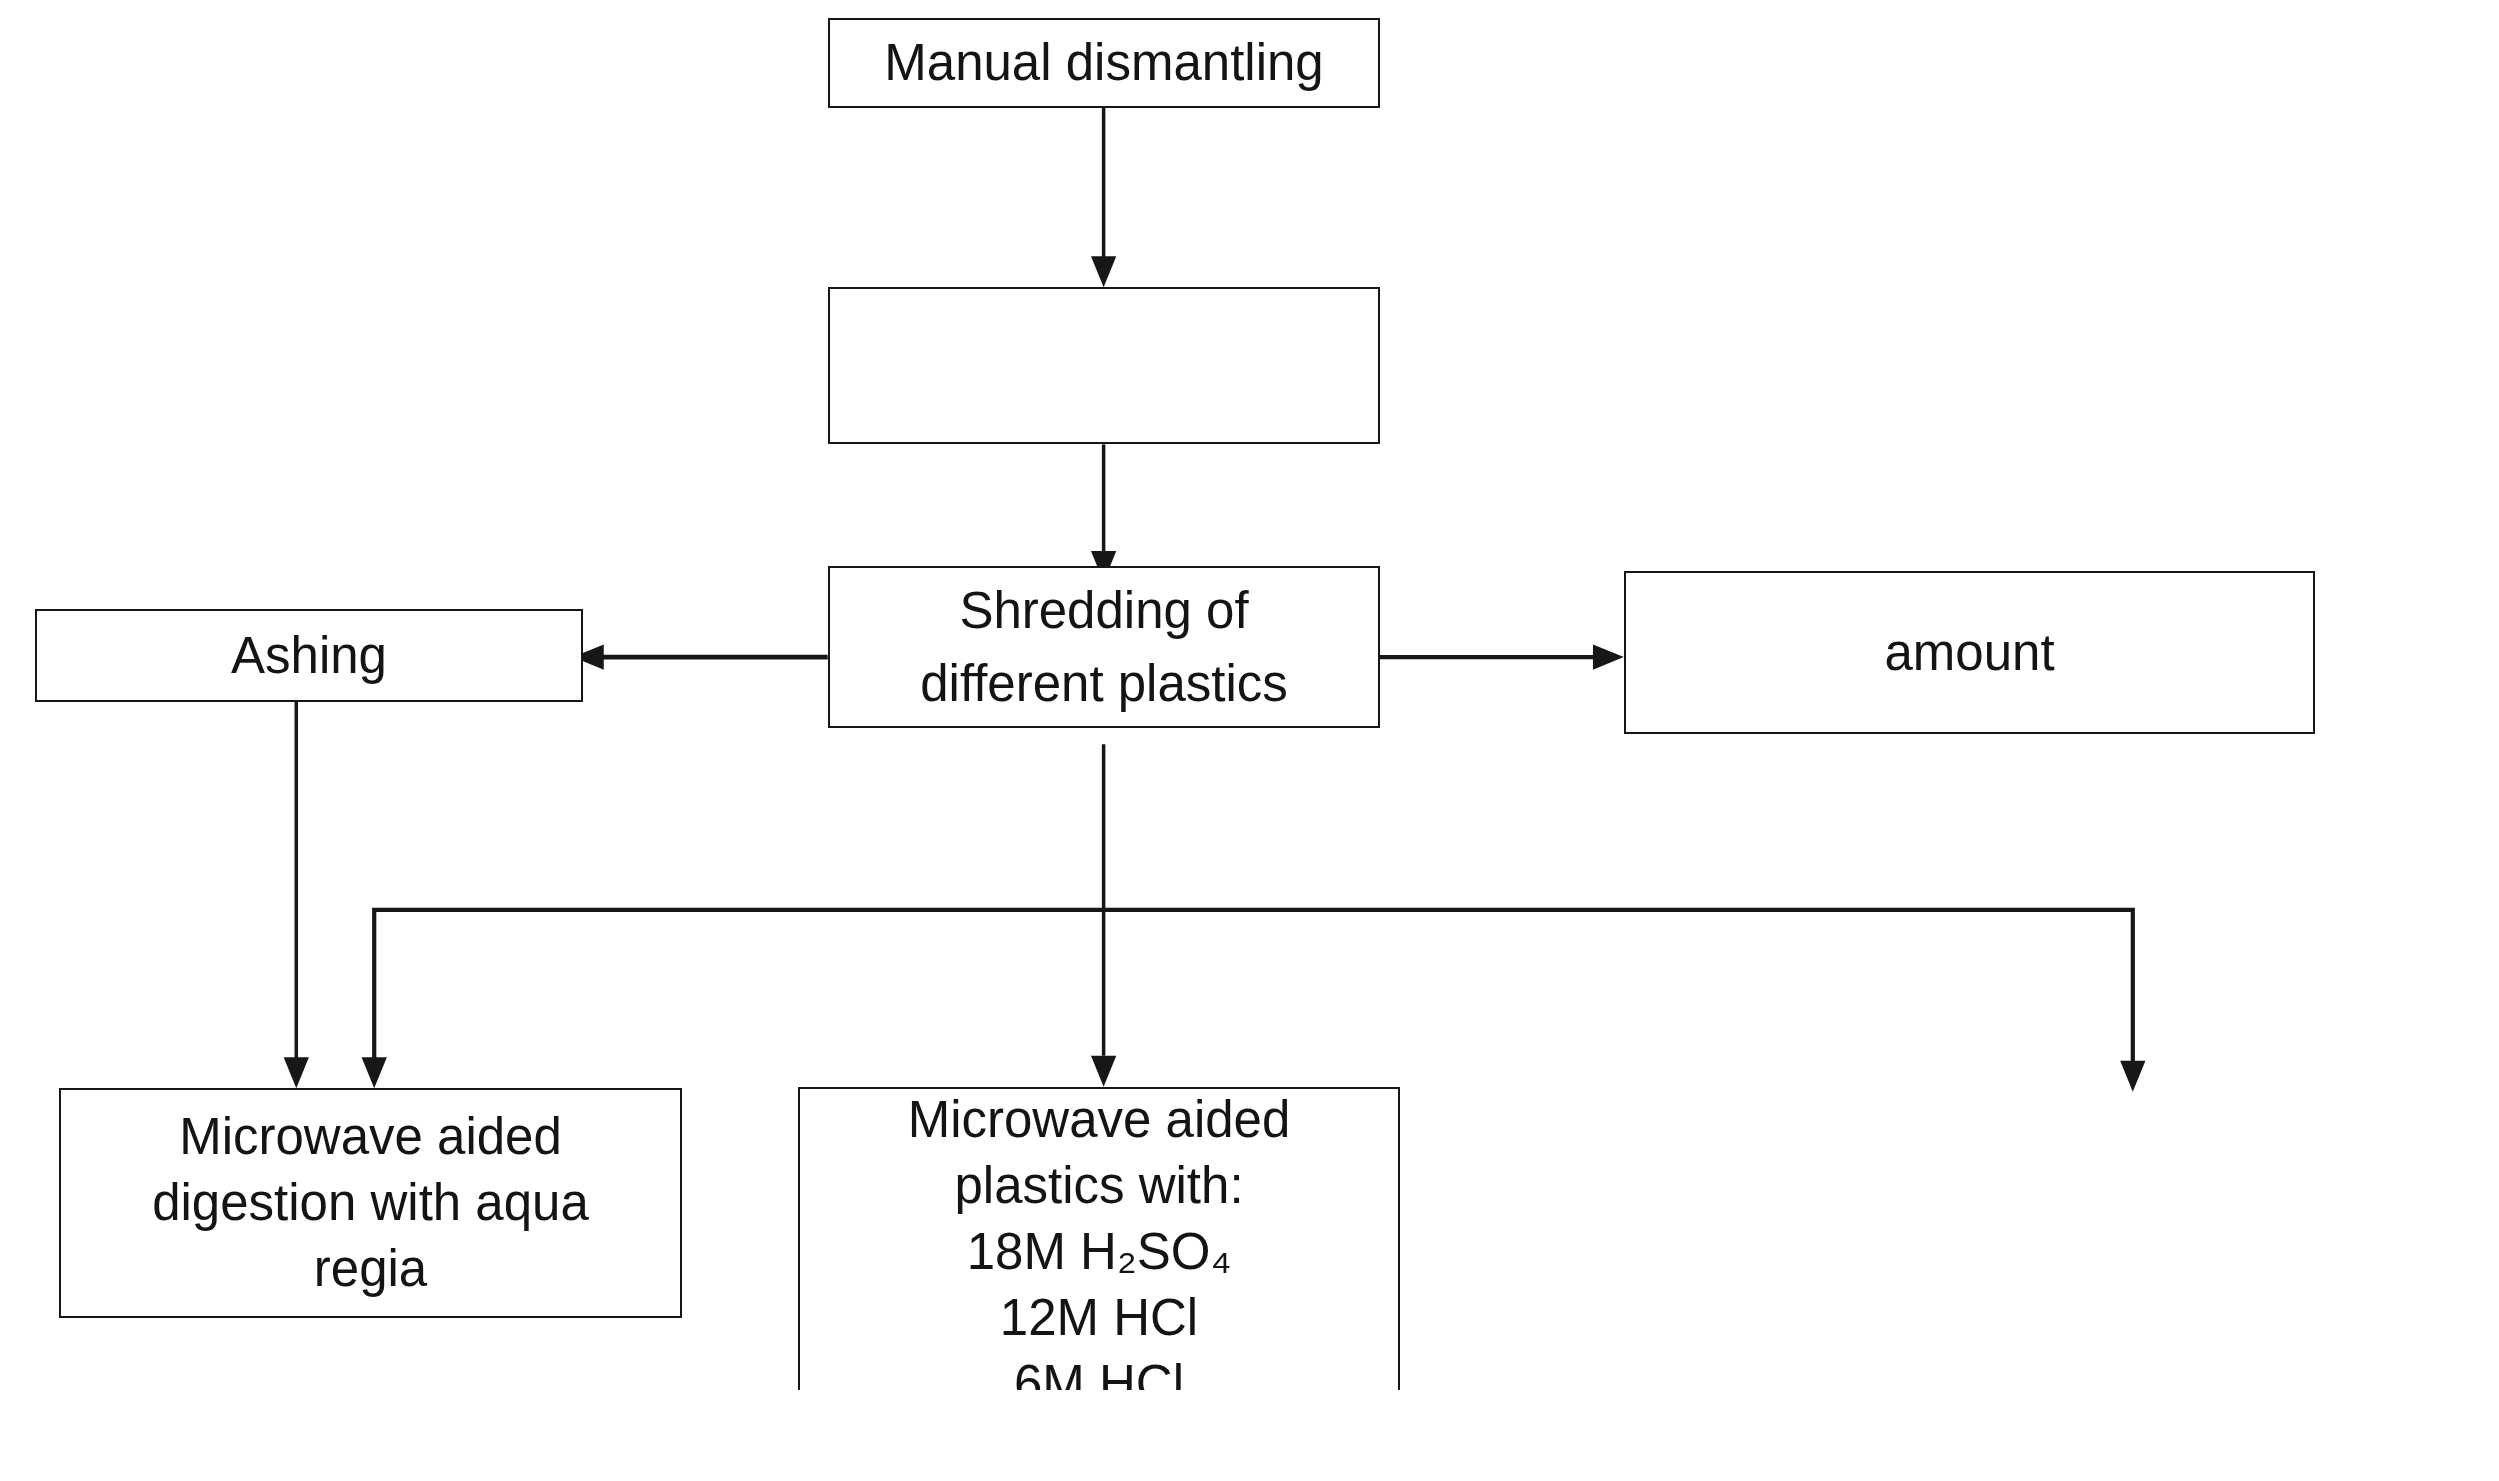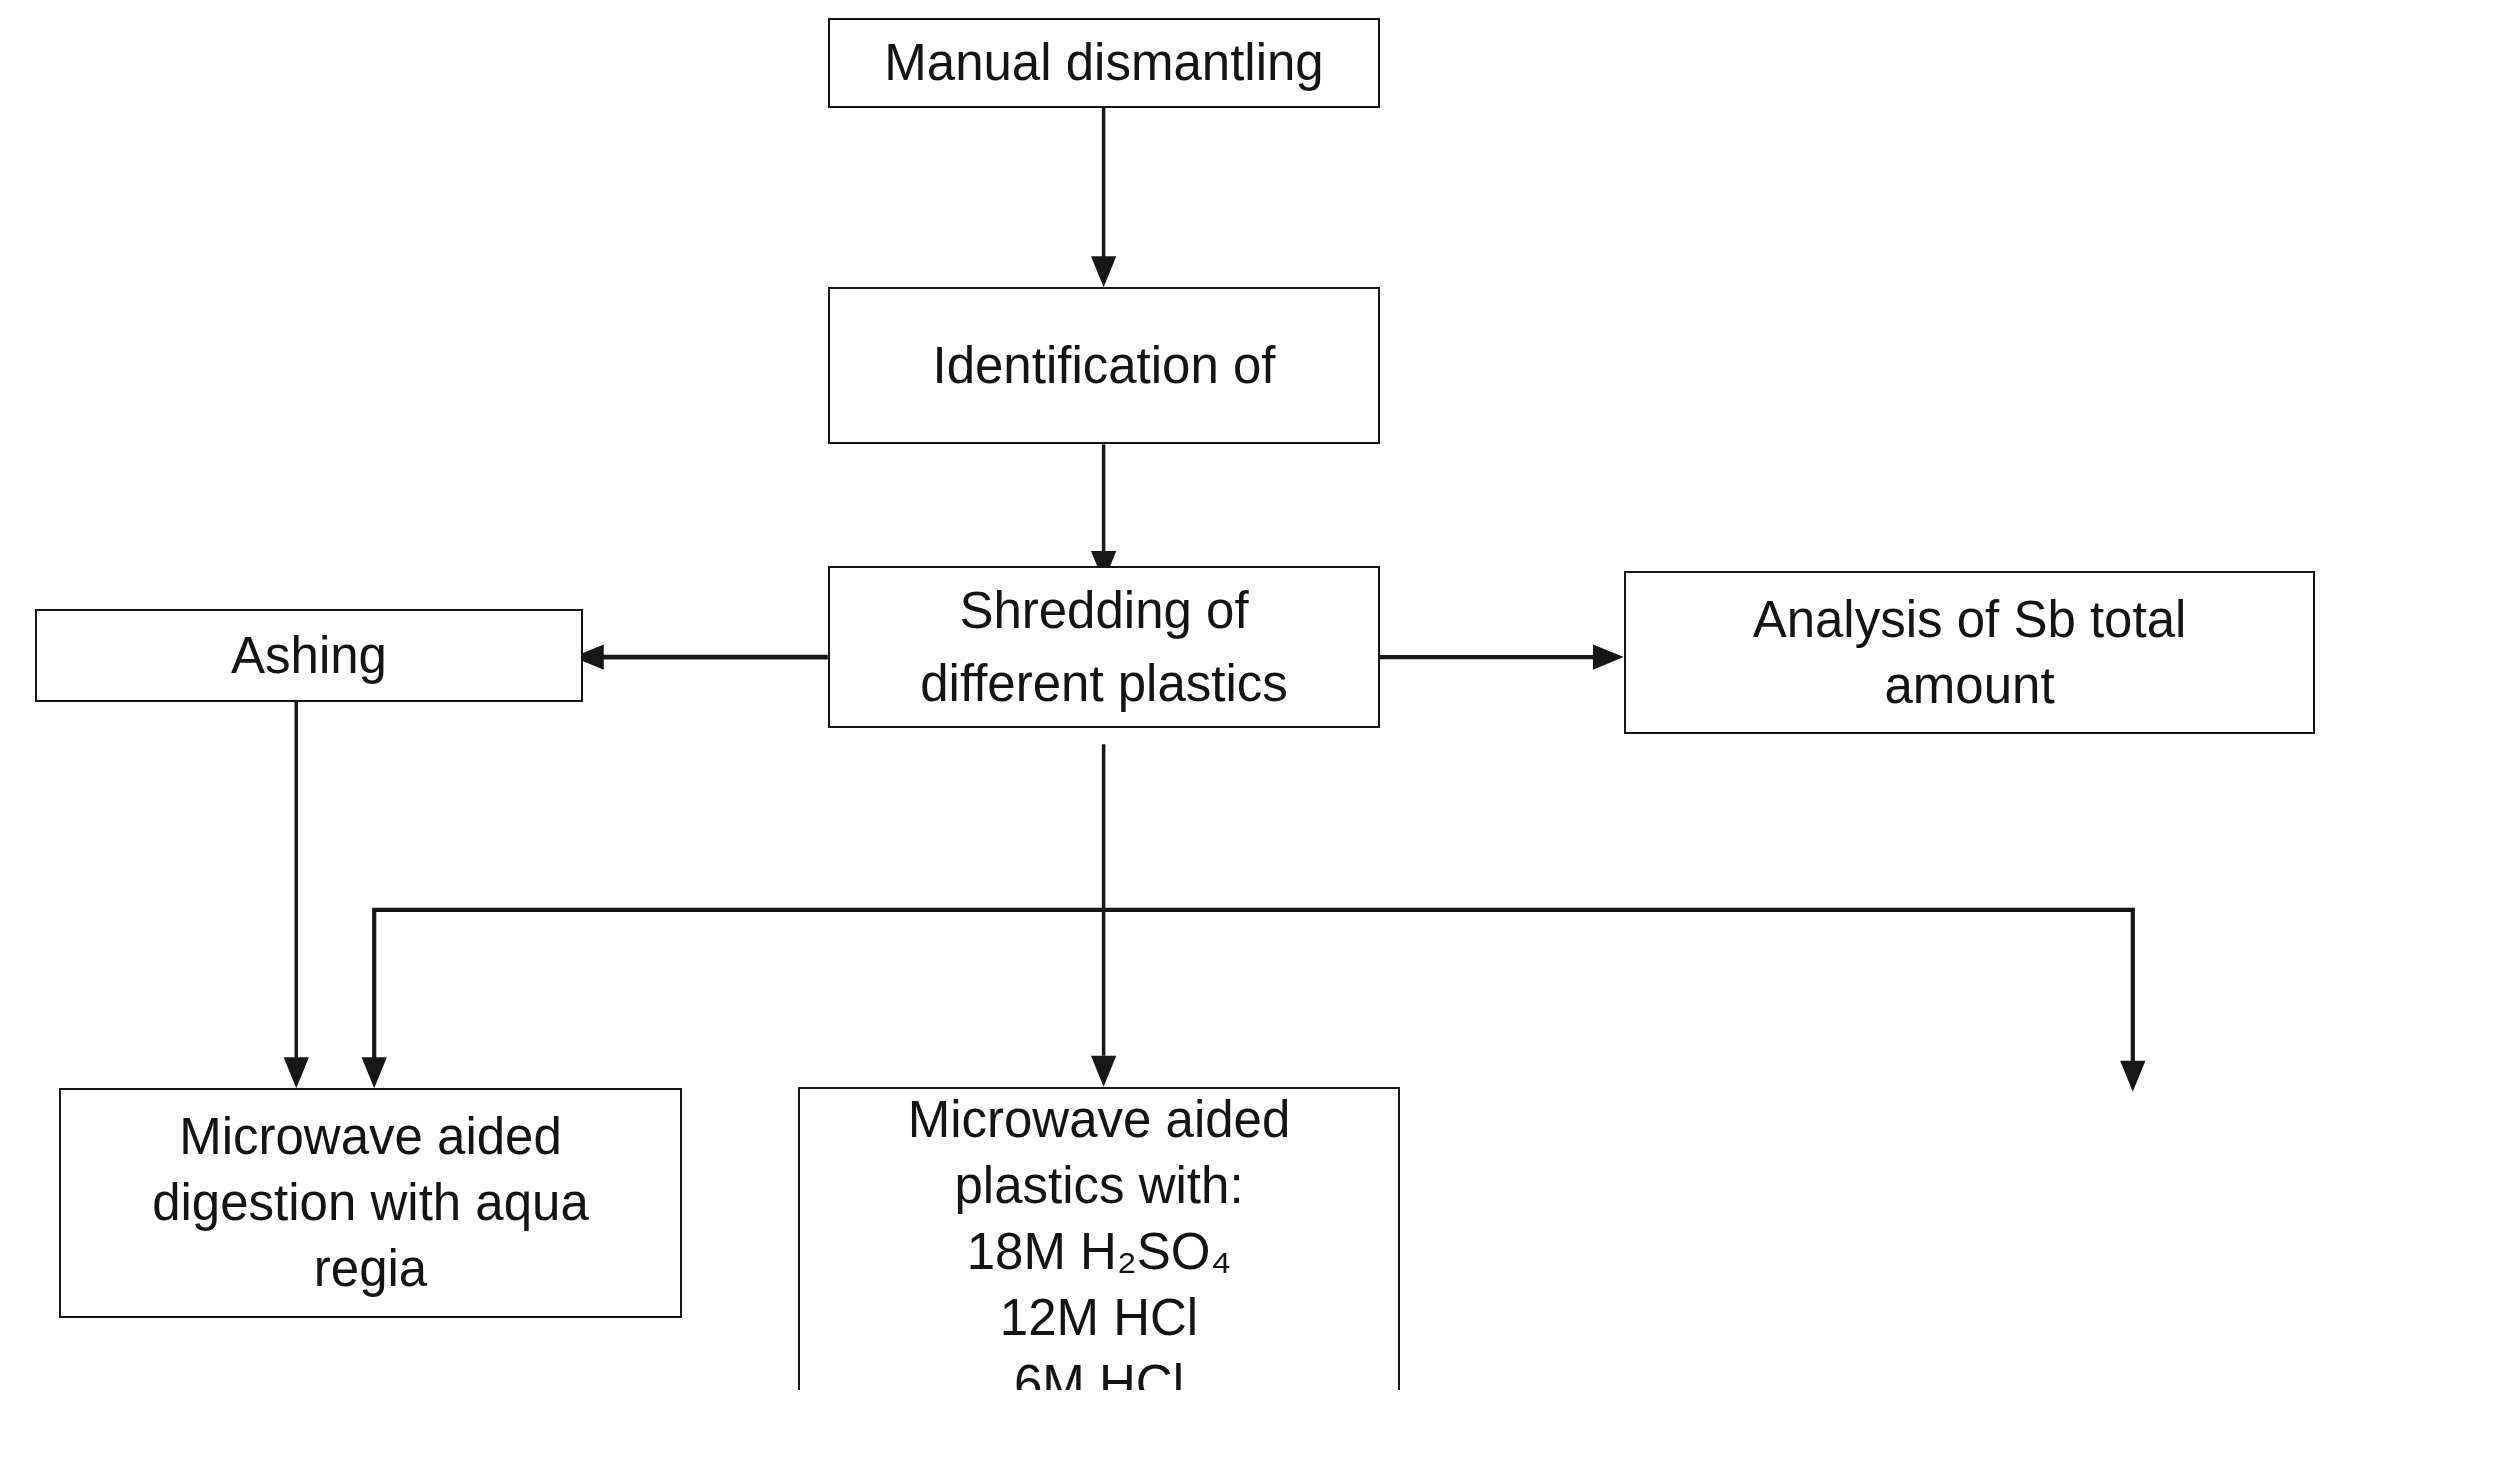--- a/index.html
+++ b/index.html
@@ -80,34 +80,32 @@
     <path class="stroke" stroke-width="6" d="M533,1510 L533,1296 L3038,1296 L3038,1515"></path>
     <polygon class="head" points="515,1506 551,1506 533,1550"></polygon>
     <polygon class="head" points="3020,1511 3056,1511 3038,1555"></polygon>
   </svg>
 
   <div class="box box-manual">
     <span>Manual dismantling</span>
   </div>
 
   <div class="box box-identification">
-    <span>Identification of</span>
   </div>
 
   <div class="box box-shredding">
     <span>Shredding of</span>
     <span>different plastics</span>
   </div>
 
   <div class="box box-ashing">
     <span>Ashing</span>
   </div>
 
   <div class="box box-analysis">
-    <span>Analysis of Sb total</span>
     <span>amount</span>
   </div>
 
   <div class="box box-aqua">
     <span>Microwave aided</span>
     <span>digestion with aqua</span>
     <span>regia</span>
   </div>
 
   <div class="box box-acids">

